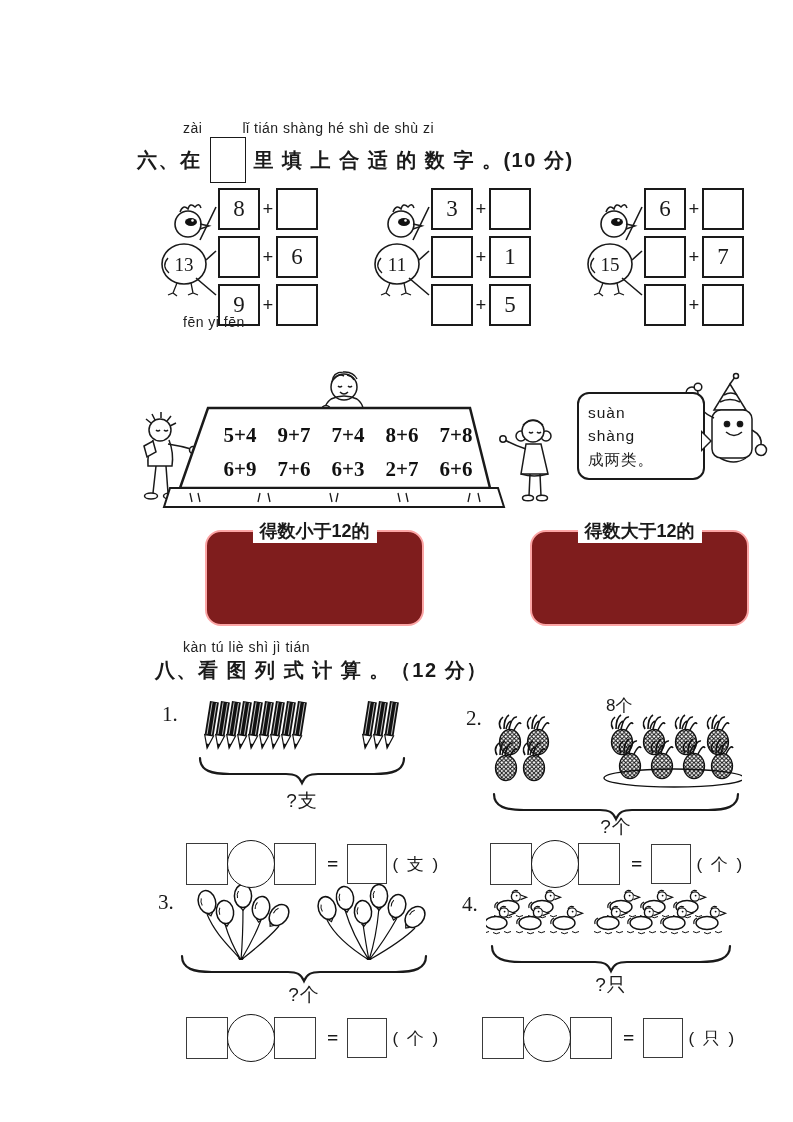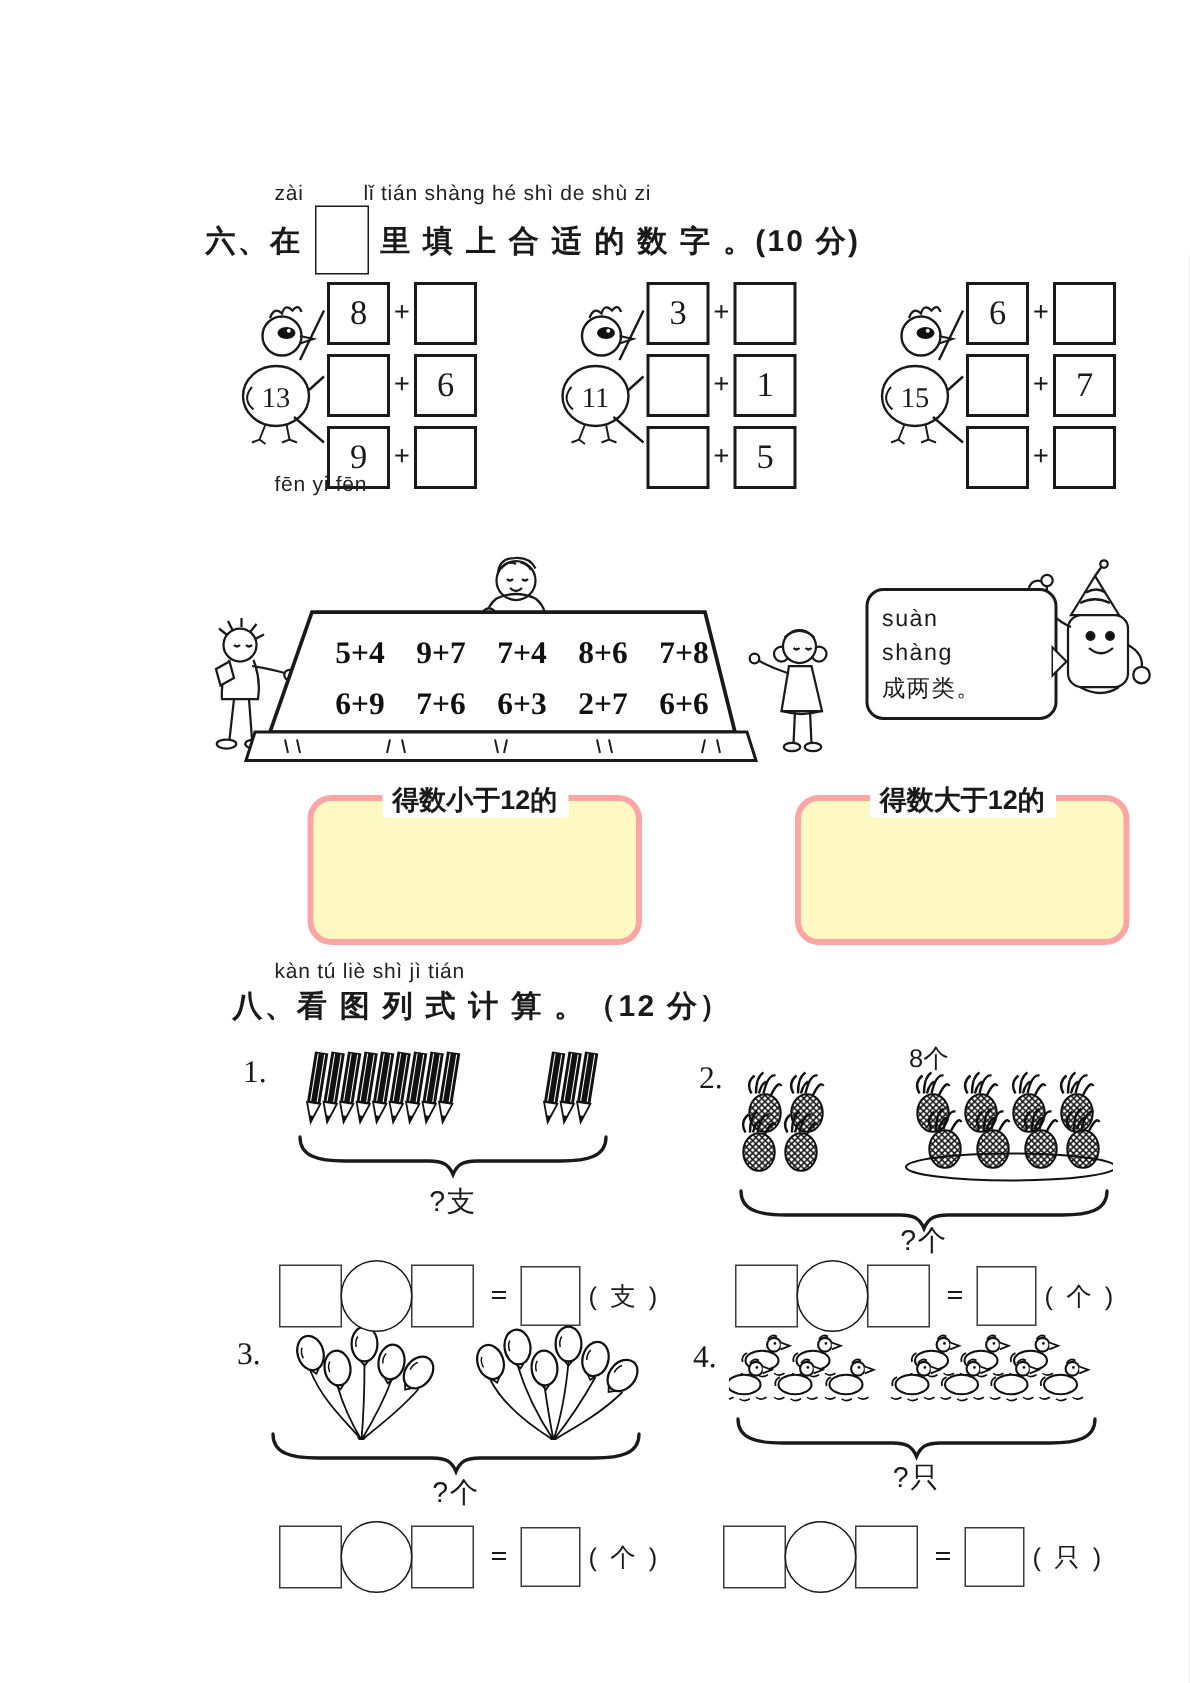--- a/index.html
+++ b/index.html
@@ -17,21 +17,21 @@
            font:400 23px "Liberation Serif",serif;}
   .plus{width:16px;text-align:center;font:700 19px "Liberation Serif",serif;}
   .chick-num{font:400 19px "Liberation Serif",serif;fill:#1a1a1a;}
   svg text.board-expr{font:700 21px "Liberation Serif",serif;fill:#111;}
   
   .bubble{border:2px solid #1a1a1a;border-radius:12px;background:#fff;padding:7px 9px;
           font:400 15.5px "Liberation Sans",sans-serif;line-height:1.5;letter-spacing:1px;}
   .bubble::before{content:"";position:absolute;right:-20px;top:36px;border:11px solid transparent;border-left-color:#1a1a1a;}
   .bubble::after{content:"";position:absolute;right:-15px;top:39px;border:8px solid transparent;border-left-color:#fff;}
   .bubble span{display:block;white-space:nowrap;}
-  .cat-box{border:4px solid #fca5a5;border-radius:16px;background:#fef9c3;width:215px;height:92px;}
+  .cat-box{border:2px solid #fca5a5;border-radius:16px;background:#7f1d1d;width:215px;height:92px;}
   .cat-label{position:absolute;top:-13px;left:50%;transform:translateX(-50%);background:#fff;padding:0 7px;
              font:700 18px "Liberation Sans",sans-serif;white-space:nowrap;}
   
   .prob-num{font:400 21px "Liberation Serif",serif;}
   .q-label{text-align:center;font:400 19px "Liberation Sans",sans-serif;letter-spacing:1px;}
   .count-label{font:400 17px "Liberation Sans",sans-serif;}
   .eq{display:flex;align-items:center;height:48px;}
   .eq-sq{width:40px;height:40px;border:1.6px solid #3a3a3a;background:#fff;}
   .eq-circle{width:46px;height:46px;border:1.8px solid #1a1a1a;border-radius:50%;background:#fff;margin:0 -1px;z-index:1;}
   .eq-eq{font:700 20px "Liberation Serif",serif;margin:0 9px 0 11px;}

